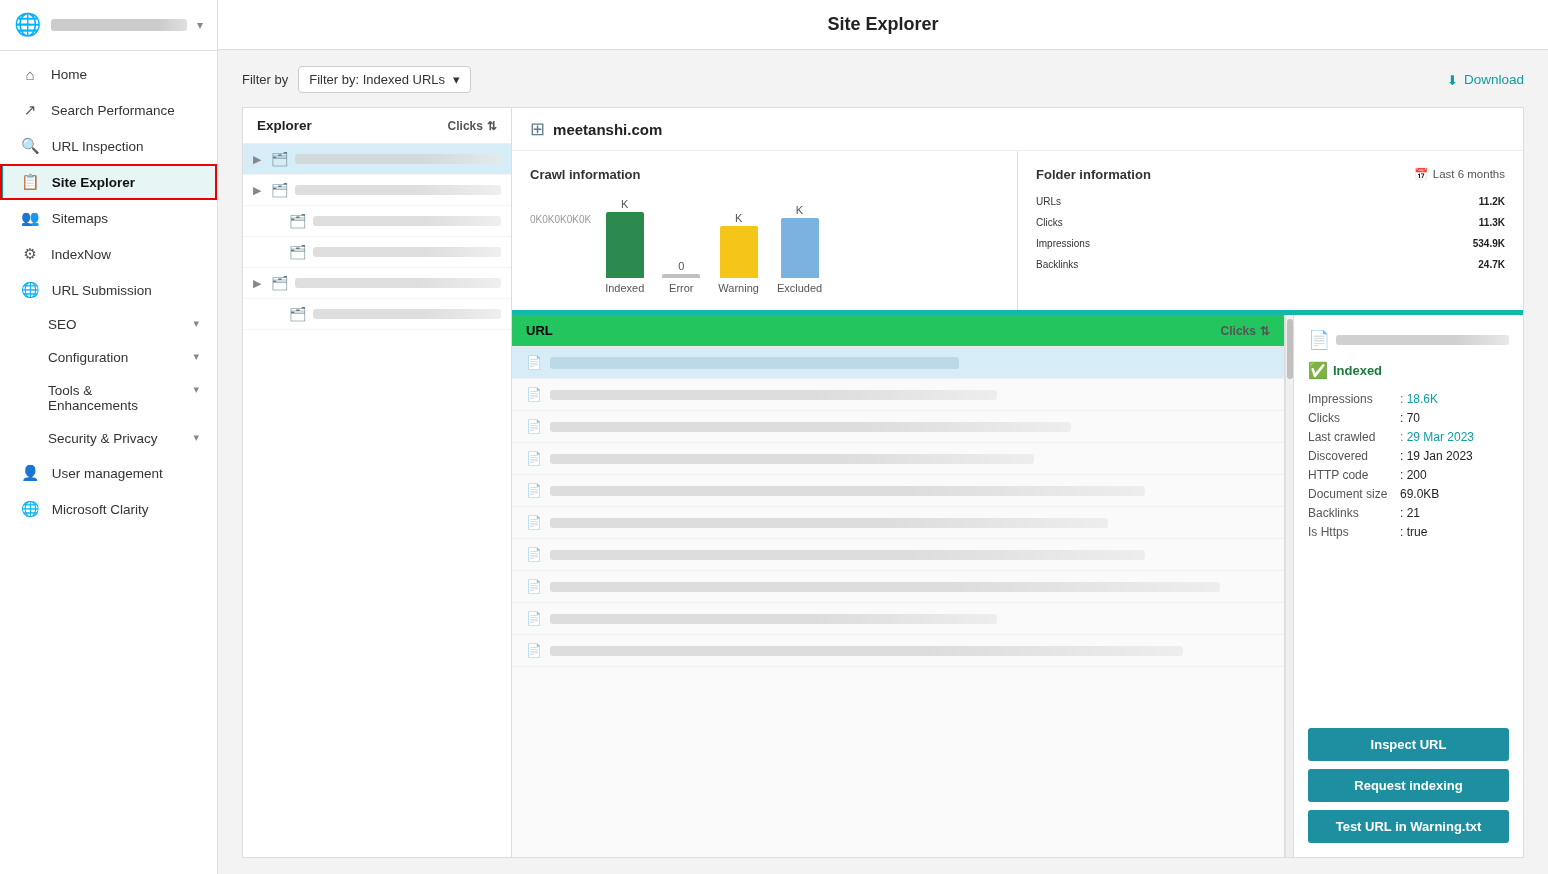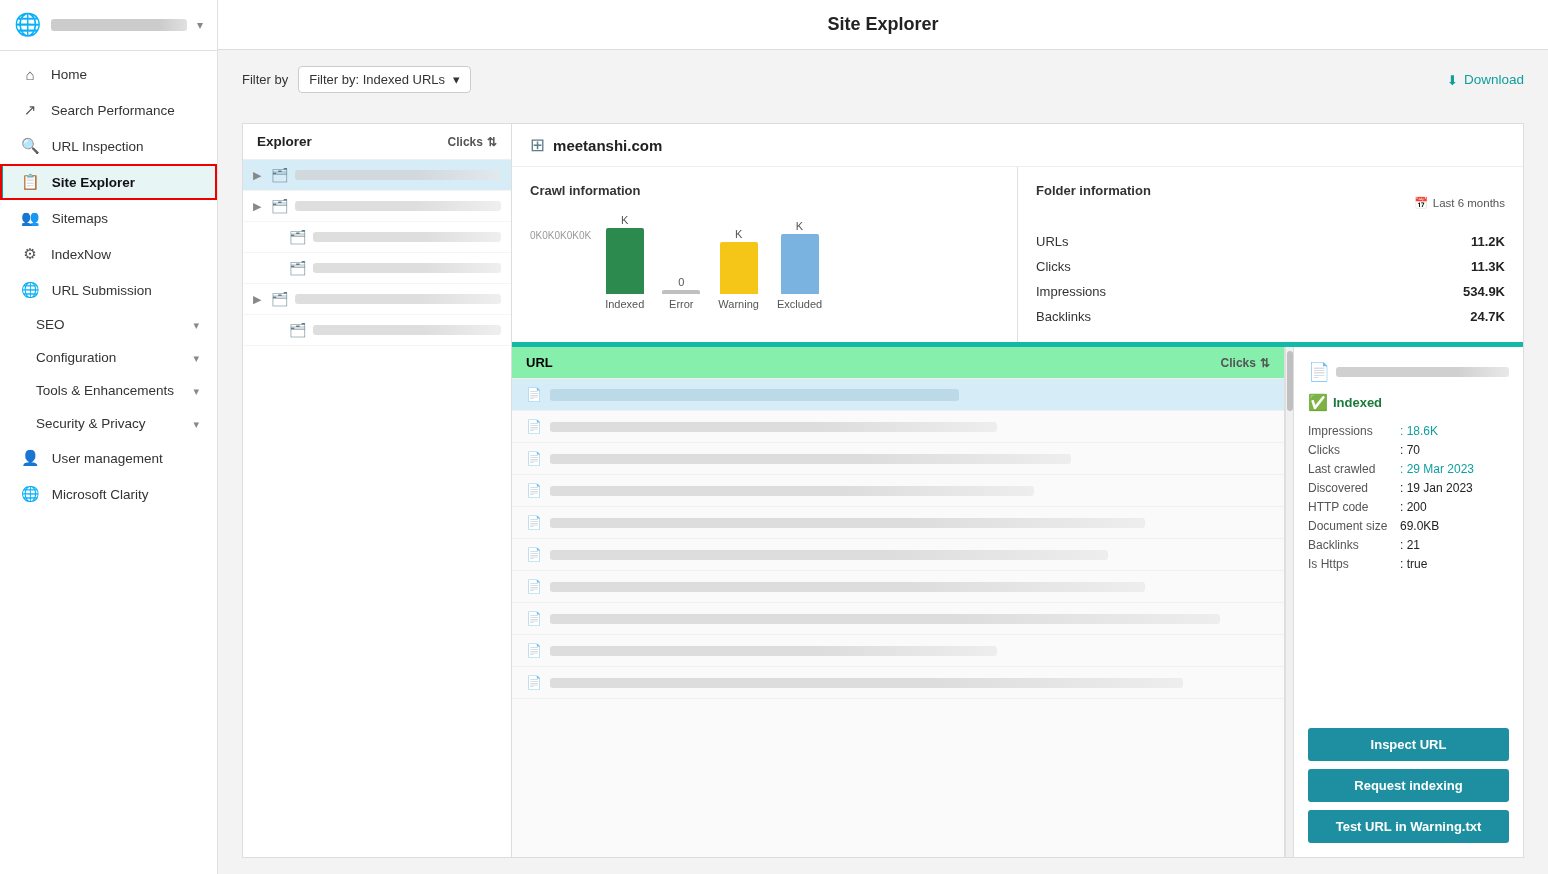--- a/index.html
+++ b/index.html
@@ -41,21 +41,21 @@
     .nav-item.active {
       background: #e8f5f5;
       border-left: 3px solid #0e9e9e;
       font-weight: 600;
       color: #111;
       outline: 2px solid #e00;
       outline-offset: -2px;
     }
     .nav-icon { font-size: 15px; color: #555; min-width: 18px; text-align: center; }
     .nav-item.active .nav-icon { color: #0e9e9e; }
-    .nav-expandable { display: flex; align-items: flex-end; padding: 9px 18px; cursor: pointer; color: #333; font-size: 13.5px; }
+    .nav-expandable { display: flex; align-items: flex-start; padding: 9px 18px; gap: 12px; cursor: pointer; color: #333; font-size: 13.5px; }
     .nav-expand-icon { margin-left: auto; font-size: 11px; color: #888; }
 
     
     .main {
       flex: 1;
       display: flex;
       flex-direction: column;
       overflow: hidden;
     }
     .main-header {
@@ -72,21 +72,21 @@
       flex: 1;
       padding: 16px 24px;
       display: flex;
       flex-direction: column;
       overflow: hidden;
     }
 
     .filter-row {
       display: flex;
       align-items: center;
-      margin-bottom: 30px;
+      margin-bottom: 14px;
       gap: 10px;
     }
     .filter-label { font-size: 13px; color: #333; }
     .filter-dropdown {
       display: flex;
       align-items: center;
       border: 1px solid #ccc;
       border-radius: 4px;
       background: #fff;
       padding: 5px 10px;
@@ -237,36 +237,36 @@
       text-align: right;
     }
 
     
     .folder-card {
       flex: 1;
       padding: 16px 18px;
     }
     .folder-header {
       display: flex;
-      align-items: flex-end;
+      align-items: flex-start;
       justify-content: space-between;
-      margin-bottom: 22px;
+      margin-bottom: 0;
     }
     .last-months {
       display: flex;
       align-items: center;
       gap: 4px;
       font-size: 11.5px;
       color: #555;
     }
     .folder-stats { display: flex; flex-direction: column; gap: 6px; }
     .stat-row {
       display: flex;
       justify-content: space-between;
-      font-size: 13px;
+      font-size: 10px;
       color: #333;
       padding: 2px 0;
     }
     .stat-value { font-weight: 700; color: #222; }
 
     
     .url-section {
       flex: 1;
       display: flex;
       overflow: hidden;
@@ -277,21 +277,21 @@
       flex-direction: column;
       overflow: hidden;
       border-right: 1px solid #ddd;
     }
     .url-list-header {
       display: flex;
       align-items: center;
       justify-content: space-between;
       padding: 8px 14px;
       border-bottom: 1px solid #eee;
-      background: #86efac;
+      background: #22c55e;
       font-weight: 600;
       font-size: 13px;
     }
     .url-rows { flex: 1; overflow-y: auto; }
     .url-row {
       display: flex;
       align-items: center;
       padding: 8px 14px;
       gap: 8px;
       border-bottom: 1px solid #f0f0f0;

